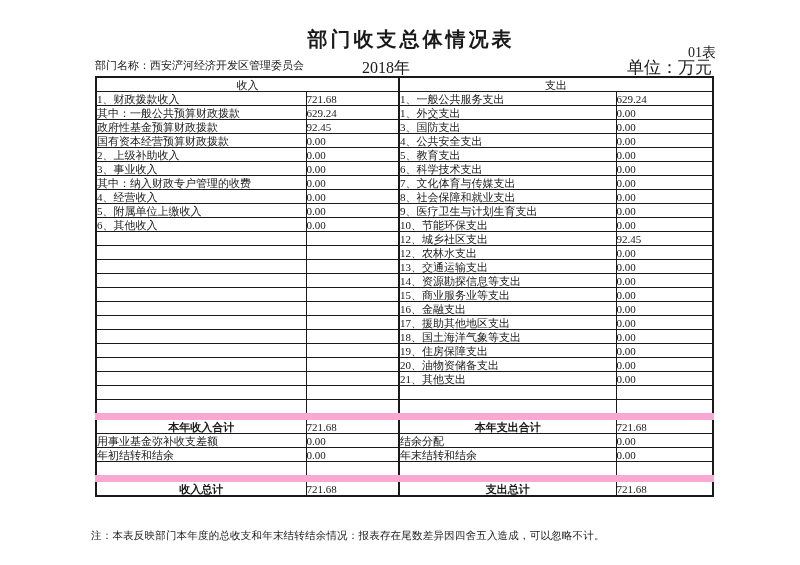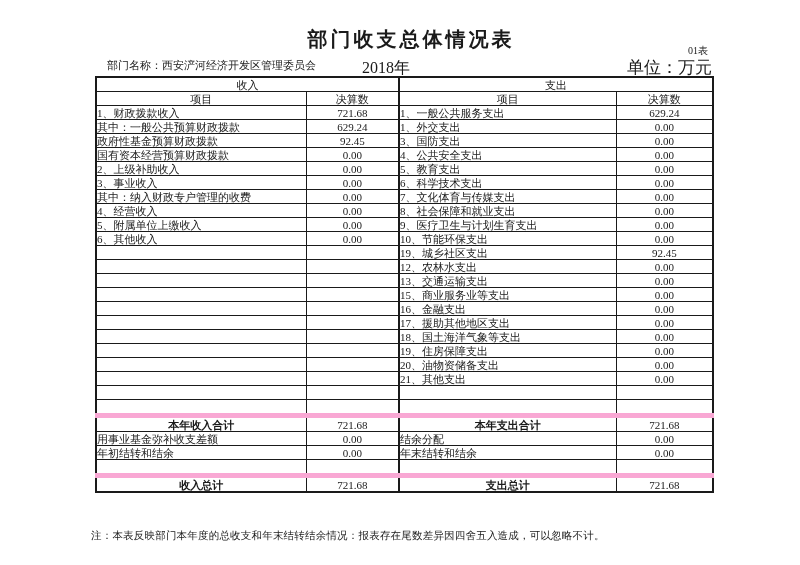--- a/index.html
+++ b/index.html
@@ -5,43 +5,43 @@
   html,body{margin:0;padding:0;}
   body{
     width:800px;height:565px;position:relative;background:#ffffff;
     font-family:"Liberation Serif","DejaVu Serif",serif;color:#1a1a1a;
     -webkit-font-smoothing:antialiased;
   }
   .title{
     position:absolute;top:26px;left:0;width:100%;text-align:center;
     font-size:20px;font-weight:bold;letter-spacing:3px;padding-left:11px;
   }
-  .table-no{position:absolute;top:44px;right:92px;font-size:10px;}
+  .table-no{position:absolute;top:44px;right:84px;font-size:14px;}
   .unit{position:absolute;top:56px;right:88px;font-size:17px;}
-  .dept{position:absolute;top:58px;left:107px;font-size:11px;}
+  .dept{position:absolute;top:58px;left:95px;font-size:11px;}
   .year{position:absolute;top:58px;left:362px;font-size:16px;}
   table.budget{
     position:absolute;top:76px;left:95px;width:617px;
     border-collapse:collapse;table-layout:fixed;
     border:2px solid #1a1a1a;
   }
   table.budget th,table.budget td{
     border:1px solid #1a1a1a;font-size:11px;font-weight:normal;
     padding:0;height:13px;line-height:12px;overflow:hidden;white-space:nowrap;
   }
   table.budget thead th{text-align:center;}
   td.label{text-align:left;}
-  td.value{text-align:center;padding-right:3px;}
+  td.value{text-align:left;padding-right:3px;}
   .mid{border-right:2px solid #1a1a1a !important;font-family:Liberation Serif, serif;}
   .ind1{padding-left:9px;font-family:Liberation Serif, serif;}
   .ind2{padding-left:22px;margin-left:32px;}
   .ind3{padding-left:44px;}
   .bold{font-weight:bold !important;}
   .center{text-align:center !important;padding-left:0 !important;}
-  tr.thick-top td{border-top:5px solid #f9a8d4;}
+  tr.thick-top td{border-top:7px solid #f9a8d4;}
   .note{position:absolute;top:529px;left:91px;font-size:10.5px;letter-spacing:0.2px;}
 </style>
 </head>
 <body>
 
 <div class="title">部门收支总体情况表</div>
 <div class="table-no">01表</div>
 <div class="unit">单位：万元</div>
 <div class="dept">部门名称：西安浐河经济开发区管理委员会</div>
 <div class="year">2018年</div>
@@ -51,26 +51,20 @@
     <col style="width:210px">
       <col style="width:93px">
       <col style="width:217px">
       <col style="width:97px">
   </colgroup>
   <thead>
     <tr>
       <th colspan="2" class="mid">收入</th>
       <th colspan="2">支出</th>
     </tr>
-    <tr>
-      <th>项目</th>
-      <th class="mid">决算数</th>
-      <th>项目</th>
-      <th>决算数</th>
-    </tr>
   </thead>
   <tbody>
       <tr>
         <td class="label ind1">1、财政拨款收入</td>
         <td class="value mid">721.68</td>
         <td class="label ind1">1、一般公共服务支出</td>
         <td class="value">629.24</td>
       </tr>
       <tr>
         <td class="label ind2">其中：一般公共预算财政拨款</td>
@@ -122,33 +116,39 @@
       </tr>
       <tr>
         <td class="label ind1">6、其他收入</td>
         <td class="value mid">0.00</td>
         <td class="label ind1">10、节能环保支出</td>
         <td class="value">0.00</td>
       </tr>
       <tr>
         <td class="label ind0"></td>
         <td class="value mid"></td>
-        <td class="label ind1">19、城乡社区支出</td>
+        <td class="label ind1">12、城乡社区支出</td>
         <td class="value">92.45</td>
       </tr>
       <tr>
         <td class="label ind0"></td>
         <td class="value mid"></td>
         <td class="label ind1">12、农林水支出</td>
         <td class="value">0.00</td>
       </tr>
       <tr>
         <td class="label ind0"></td>
         <td class="value mid"></td>
         <td class="label ind1">13、交通运输支出</td>
+        <td class="value">0.00</td>
+      </tr>
+      <tr>
+        <td class="label ind0"></td>
+        <td class="value mid"></td>
+        <td class="label ind1">14、资源勘探信息等支出</td>
         <td class="value">0.00</td>
       </tr>
       <tr>
         <td class="label ind0"></td>
         <td class="value mid"></td>
         <td class="label ind1">15、商业服务业等支出</td>
         <td class="value">0.00</td>
       </tr>
       <tr>
         <td class="label ind0"></td>

